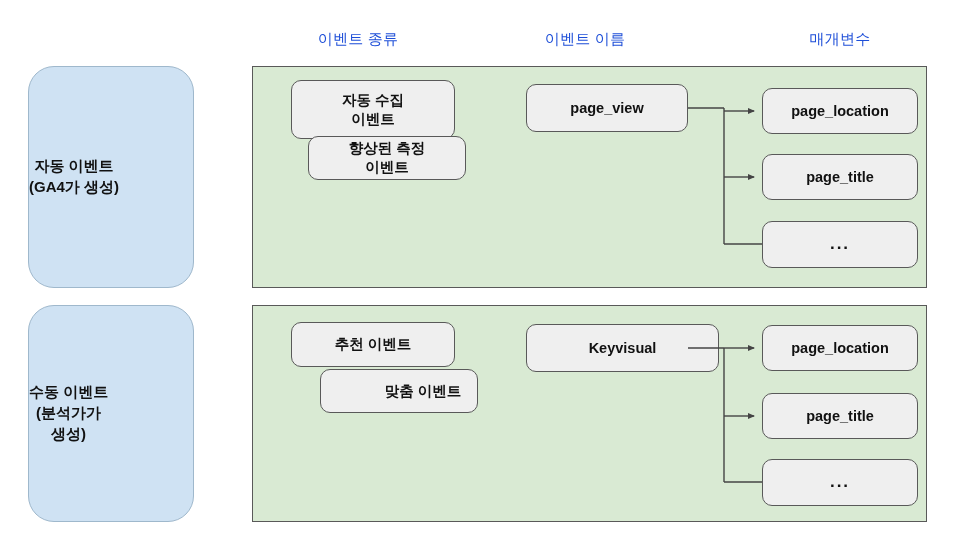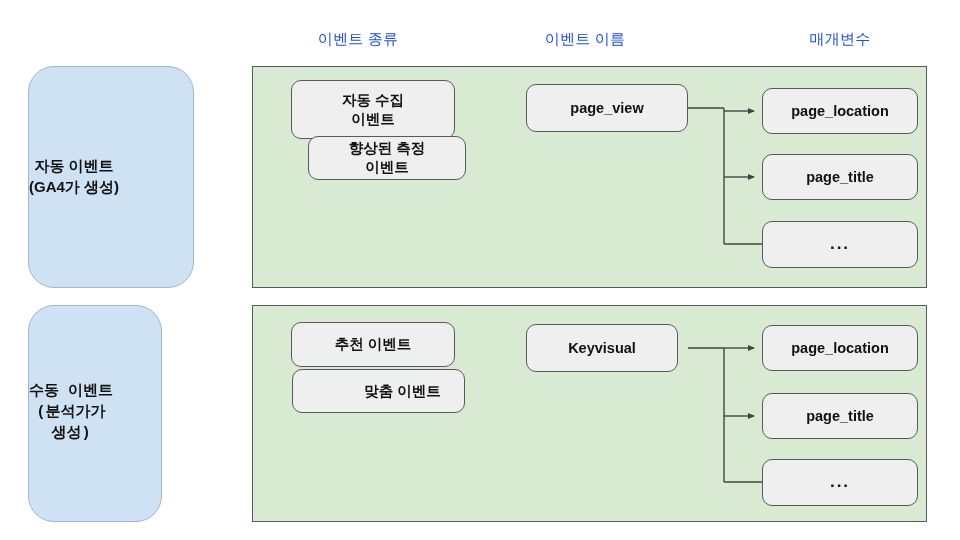--- a/index.html
+++ b/index.html
@@ -126,38 +126,38 @@
     <div class="node" style="left: 762px; top: 88px; width: 156px; height: 46px;">
       <span>page_location</span>
     </div>
     <div class="node" style="left: 762px; top: 154px; width: 156px; height: 46px;">
       <span>page_title</span>
     </div>
     <div class="node dots" style="left: 762px; top: 221px; width: 156px; height: 47px;">
       <span>...</span>
     </div>
     <div class="panel" style="left: 252px; top: 305px; width: 675px; height: 217px;"></div>
-    <div class="side-box" style="left: 28px; top: 305px; width: 134px; height: 217px; font-family: Liberation Mono, monospace;">
+    <div class="side-box" style="left: 28px; top: 305px; width: 166px; height: 217px;">
       <div>
         <div>수동 이벤트</div>
         <div>(분석가가</div>
         <div>생성)</div>
       </div>
     </div>
     <div class="node kind-a" style="left: 291px; top: 322px; width: 164px; height: 45px; justify-content: center;">
       <div>
         <div>추천 이벤트</div>
       </div>
     </div>
-    <div class="node kind-b" style="left: 292px; top: 369px; width: 173px; height: 44px; padding-left: 48px;">
+    <div class="node kind-b" style="left: 320px; top: 369px; width: 158px; height: 44px; padding-left: 48px;">
       <div>
         <div>맞춤 이벤트</div>
       </div>
     </div>
-    <div class="node" style="left: 526px; top: 324px; width: 152px; height: 48px;">
+    <div class="node" style="left: 526px; top: 324px; width: 193px; height: 48px;">
       <span>Keyvisual</span>
     </div>
     <div class="node" style="left: 762px; top: 325px; width: 156px; height: 46px;">
       <span>page_location</span>
     </div>
     <div class="node" style="left: 762px; top: 393px; width: 156px; height: 46px;">
       <span>page_title</span>
     </div>
     <div class="node dots" style="left: 762px; top: 459px; width: 156px; height: 47px;">
       <span>...</span>

